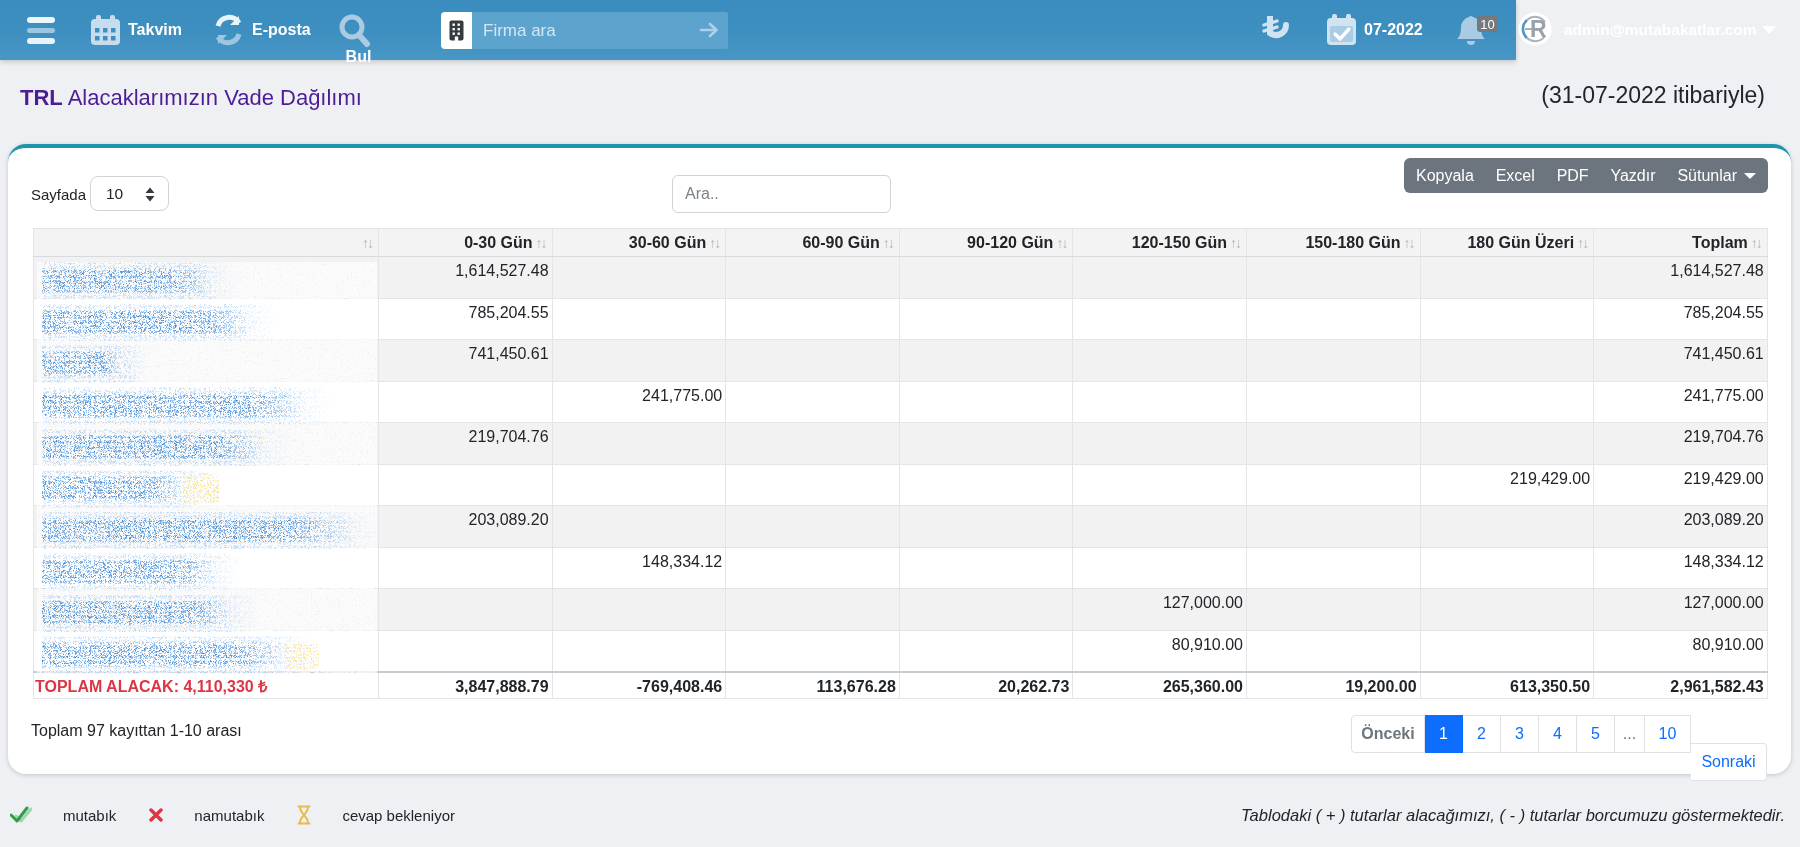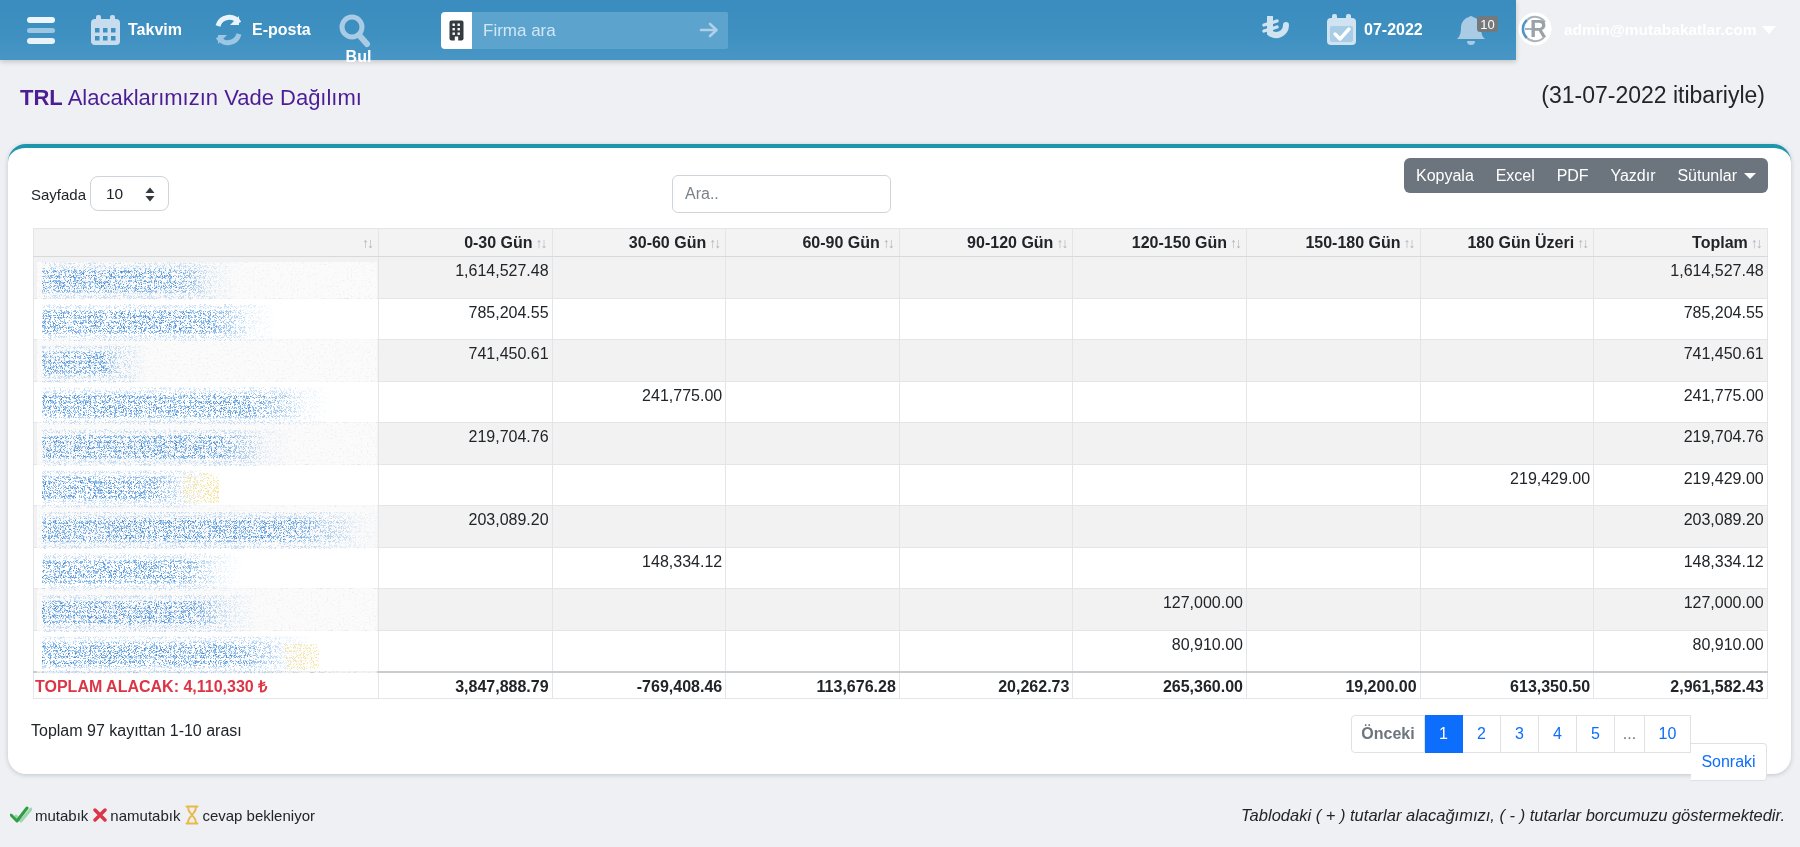--- a/index.html
+++ b/index.html
@@ -49,21 +49,21 @@
 
 .below { position:absolute; left:23px; top:574px; font-size:16px; }
 .pager { position:absolute; left:1343px; top:567px; display:flex; font-size:16px; }
 .pager div { border:1px solid #dee2e6; background:#fff; height:38px; display:flex; align-items:center; justify-content:center; color:#0d6efd; border-left:none; }
 .pager div:first-child { border-left:1px solid #dee2e6; border-radius:4px 0 0 4px; color:#6d757d;font-weight:bold; }
 .pager div:last-child { border-radius:0 4px 4px 0; }
 .pager .act { background:#0d6efd; color:#fff; border-color:#0d6efd; }
 .pager .dots { color:#6d757d; }
 
 
-.legend { position:absolute; left:10px; top:805px; font-size:15px; display:flex; align-items:center; color:#212529; }
+.legend { position:absolute; left:10px; top:805px; font-size:15px; display:flex; align-items:center; color:#212529;gap:28px; }
 .legend span { margin:0 5px 0 3px; }
 .note { position:absolute; right:15px; top:806px; font-size:16.5px; font-style:italic; color:#212529; }
 
 
 .noisewrap { position:absolute; left:25px; top:112px; width:345px; height:415px; }
 </style>
 </head>
 <body>
 
 <div class="nav">

